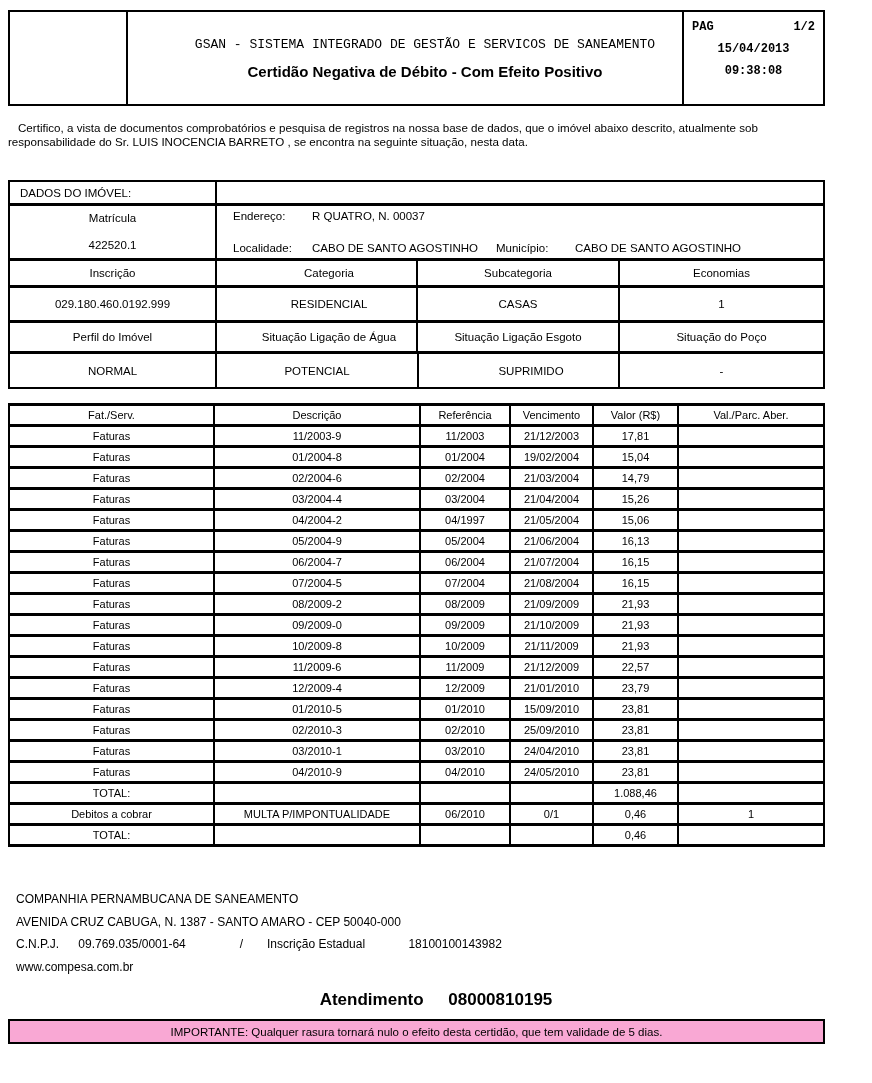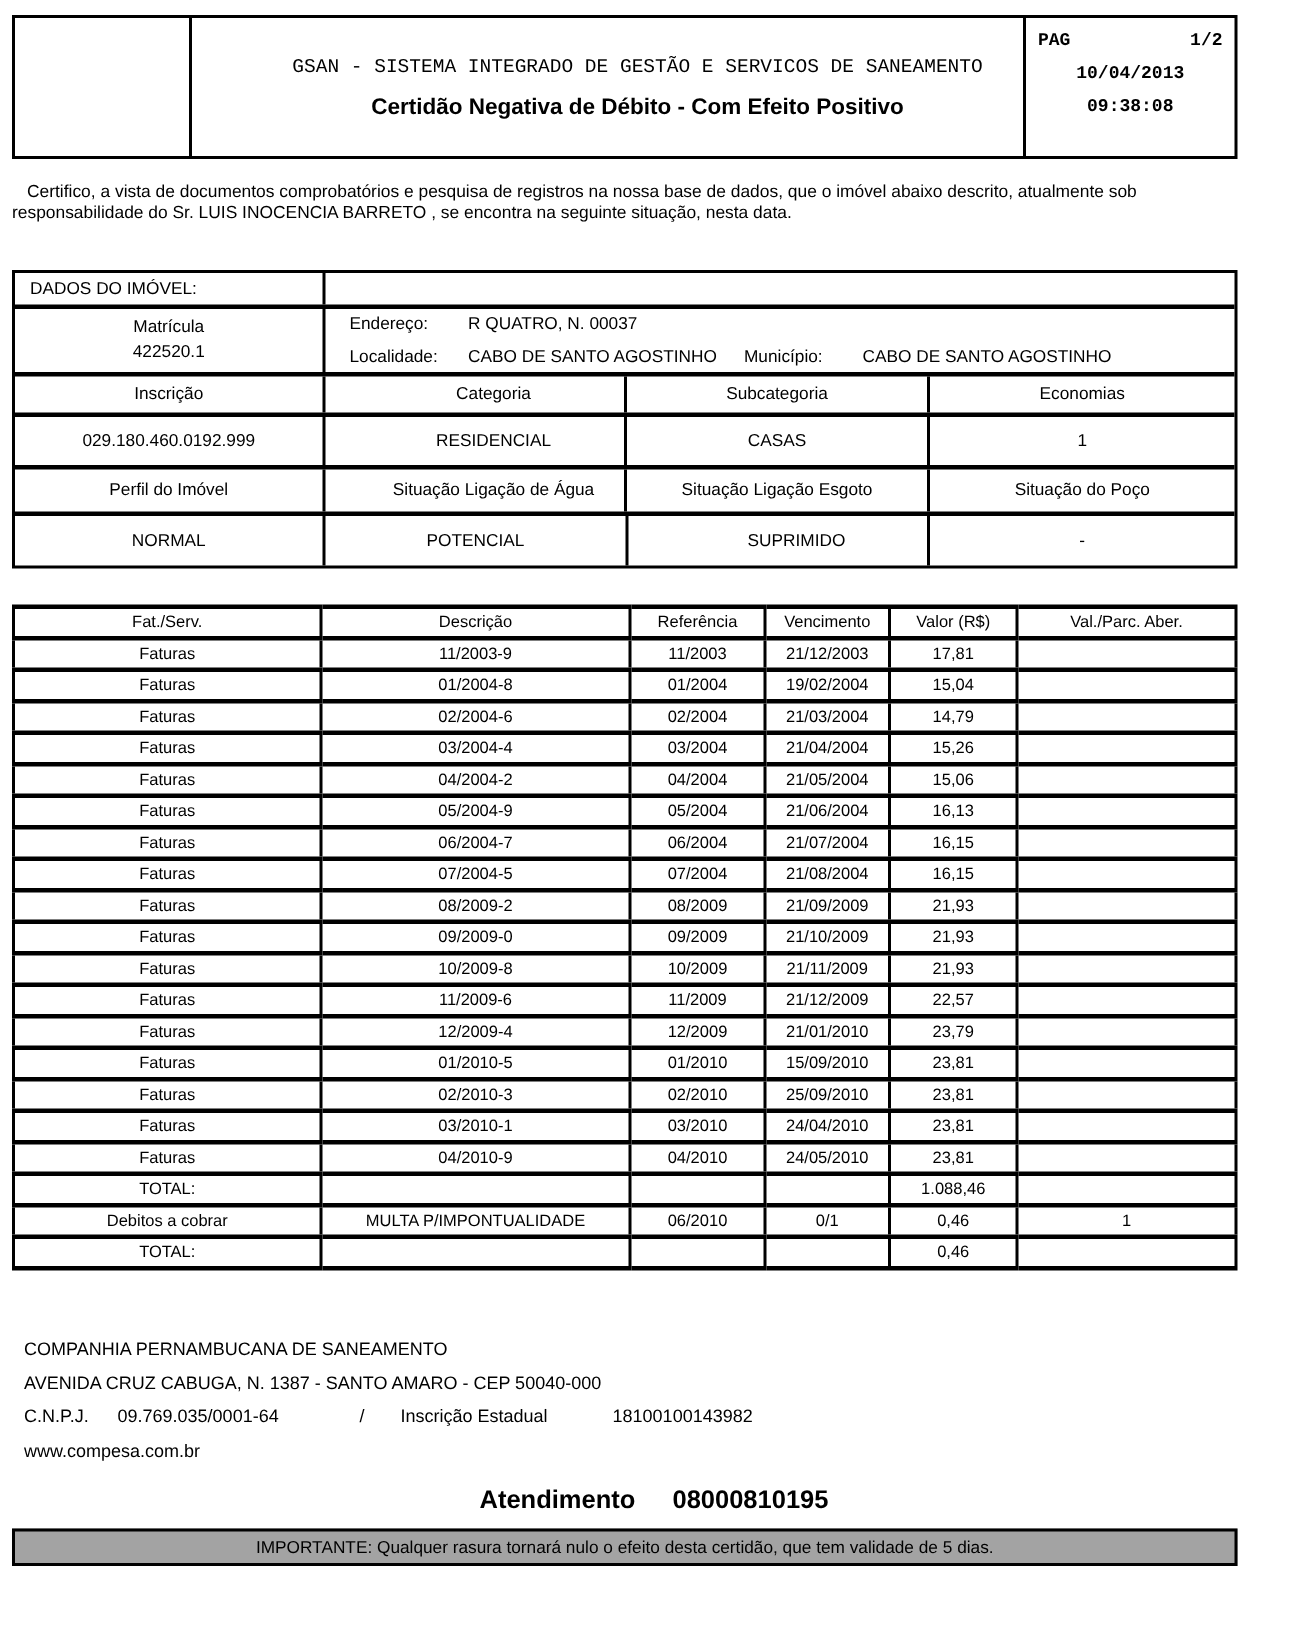--- a/index.html
+++ b/index.html
@@ -40,21 +40,21 @@
   }
   .p-row { display:flex; border-top:3px solid #000; box-sizing:border-box; }
   .p-row.first { border-top:none; }
   .pc { border-right:2px solid #000; box-sizing:border-box; display:flex; align-items:center; justify-content:center; text-align:right; }
   .pc.last { border-right:none; flex:1; }
   .r-title { height:21px; }
   .r-title .pc.w1 { justify-content:flex-start; padding-left:10px; }
   .w1 { width:207px; flex:0 0 207px; }
   .w2 { width:201px; flex:0 0 201px;padding-left:25px; }
   .w3 { width:202px; flex:0 0 202px; }
-  .r-addr { height:45px; }
+  .r-addr { height:55px; }
   .addr-left {
     width:207px; flex:0 0 207px; border-right:2px solid #000; box-sizing:border-box;
     display:flex; flex-direction:column; align-items:center; justify-content:space-between;
     padding:6px 0 7px 0; text-align:center;
   }
   .addr-right {
     flex:1; box-sizing:border-box; padding:4px 4px 4px 16px;
     display:flex; flex-direction:column; justify-content:space-between;
   }
   .addr-line { display:grid; grid-template-columns:79px 184px 79px auto; white-space:nowrap; }
@@ -102,21 +102,21 @@
   <div class="hdr-logo"></div>
   <div class="hdr-center">
     <div class="sys-title">GSAN - SISTEMA INTEGRADO DE GESTÃO E SERVICOS DE SANEAMENTO</div>
     <div class="rep-title">Certidão Negativa de Débito - Com Efeito Positivo</div>
   </div>
   <div class="hdr-right">
     <div class="pag-row">
       <span>PAG</span>
       <span>1/2</span>
     </div>
-    <div class="hdr-date">10/04/2013</div>
+    <div class="hdr-date">15/04/2013</div>
     <div class="hdr-time">09:38:08</div>
   </div>
 </div>
 
 <div class="intro">
   <div class="l1">Certifico, a vista de documentos comprobatórios e pesquisa de registros na nossa base de dados, que o imóvel abaixo descrito,  atualmente sob</div>
   <div class="l2">responsabilidade do Sr. LUIS INOCENCIA BARRETO , se encontra na seguinte situação, nesta data.</div>
 </div>
 
 <div class="property">
@@ -221,21 +221,21 @@
         <td>Faturas</td>
         <td>03/2004-4</td>
         <td>03/2004</td>
         <td>21/04/2004</td>
         <td>15,26</td>
         <td></td>
       </tr>
       <tr>
         <td>Faturas</td>
         <td>04/2004-2</td>
-        <td>04/2004</td>
+        <td>04/1997</td>
         <td>21/05/2004</td>
         <td>15,06</td>
         <td></td>
       </tr>
       <tr>
         <td>Faturas</td>
         <td>05/2004-9</td>
         <td>05/2004</td>
         <td>21/06/2004</td>
         <td>16,13</td>
@@ -367,15 +367,15 @@
     <span>18100100143982</span>
   </div>
   <div class="fline">www.compesa.com.br</div>
 </div>
 
 <div class="atend">
   <span>Atendimento</span>
   <span class="num">08000810195</span>
 </div>
 
-<div class="notice" style="background: #a3a3a3;">
+<div class="notice" style="background: #f9a8d4;">
   <span>IMPORTANTE: Qualquer rasura tornará nulo o efeito desta certidão, que tem validade de 5 dias.</span>
 </div>
 
 </body></html>

